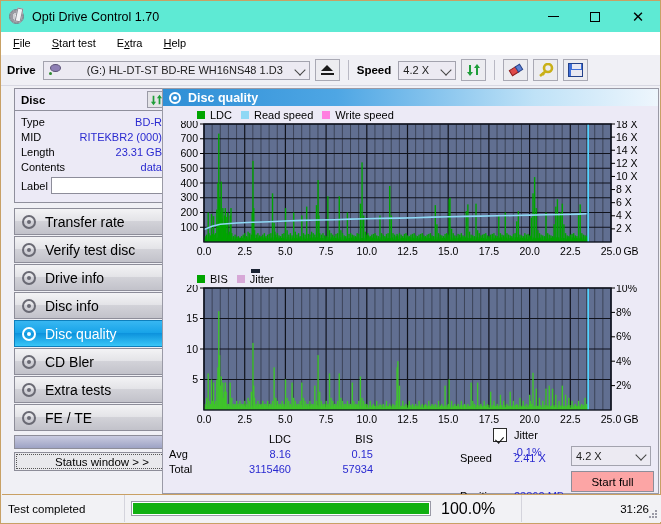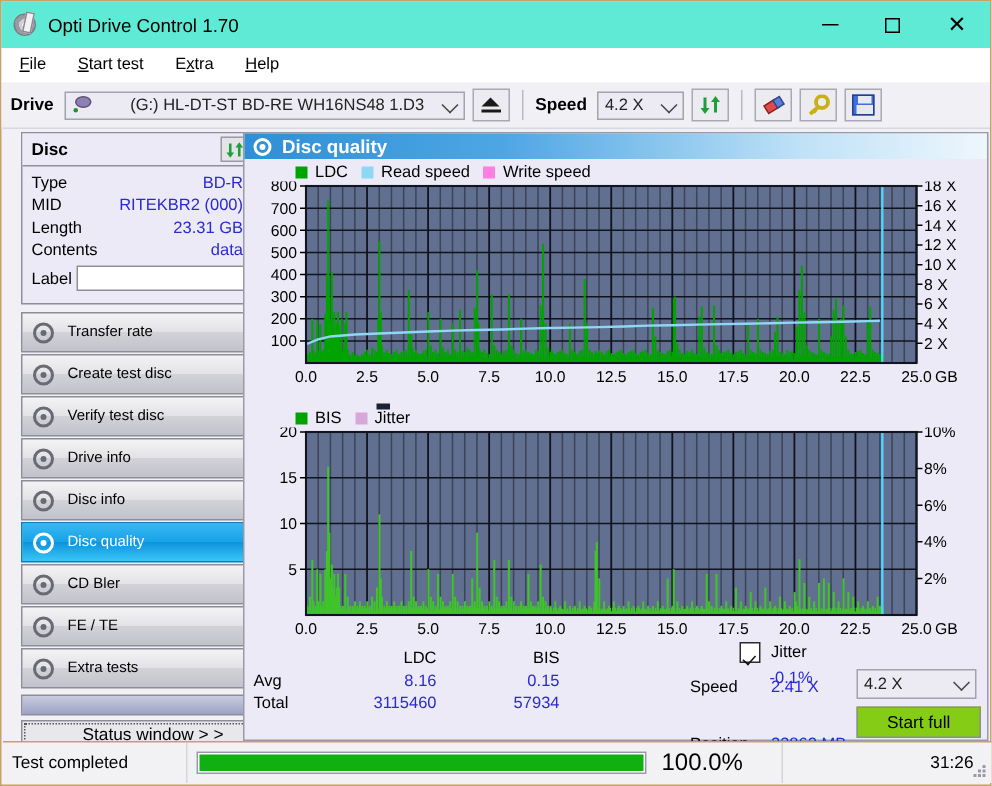--- a/index.html
+++ b/index.html
@@ -77,21 +77,21 @@
   .label-row .k{font-size:11px;width:34px;}
   .label-input{flex:1;height:17px;background:#ffffff;border:1px solid #8d8d9a;box-sizing:border-box;}
   .cd-btn{width:21px;height:19px;background:#e4e4e8;border:1px solid #9a9aa6;display:flex;align-items:center;justify-content:center;box-sizing:border-box;}
   .cd-glyph{width:14px;height:14px;border-radius:50%;
     background:radial-gradient(circle at 50% 50%, #ffffff 0 16%, #d9d34a 17% 44%, #b7b13a 45% 72%, #efe98f 73% 100%);
     border:1px solid #8e8a32;box-sizing:border-box;}
 
   .navlist{margin-top:5px;width:155px;}
   .navitem{height:27px;margin-bottom:1px;border:1px solid #8d8d99;box-sizing:border-box;
            background:linear-gradient(to bottom,#f3f3f5 0%,#e3e3e7 48%,#d2d2d8 50%,#c2c2ca 100%);
-           display:flex;align-items:center;padding-left:7px;gap:9px;font-size:10px;color:#000;}
+           display:flex;align-items:center;padding-left:7px;gap:9px;font-size:14px;color:#000;}
   .navitem.active{background:linear-gradient(to bottom,#38b7f2 0%,#17a3e8 48%,#0d93dd 50%,#39c6f7 100%);
            color:#ffffff;border-color:#0d7fbc;}
   .nav-ico{width:14px;height:14px;border-radius:50%;border:2px solid #6a6a74;box-sizing:border-box;position:relative;flex:none;}
   .navitem.active .nav-ico{border-color:#ffffff;}
   .nav-ico:after{content:"";position:absolute;left:3px;top:3px;width:4px;height:4px;border-radius:50%;background:#6a6a74;}
   .navitem.active .nav-ico:after{background:#ffffff;}
 
   .statusband{margin-top:4px;width:155px;height:14px;background:linear-gradient(to bottom,#c9cbe0,#9da2c4);border:1px solid #8d8d99;box-sizing:border-box;}
   .statusbtn{margin-top:3px;width:176px;height:19px;background:#e8e8ec;border:1px solid #8d8d99;
              box-sizing:border-box;display:flex;align-items:center;justify-content:center;font-size:11.5px;
@@ -124,21 +124,21 @@
   .chk{width:14px;height:14px;border:1px solid #2b2b2b;background:#fff;position:relative;box-sizing:border-box;}
   .chk:after{content:"";position:absolute;left:3px;top:6px;width:4px;height:7px;border-right:1.6px solid #111;
      border-bottom:1.6px solid #111;transform:rotate(42deg);}
   .jv{position:absolute;color:#2a2ad0;font-size:11px;text-align:left;width:46px;}
 
   .rstats{position:absolute;left:297px;top:360px;font-size:11px;}
   .rstats .rrow{display:flex;height:18px;align-items:center;}
   .rstats .rk{width:54px;}
   .rstats .rv{color:#2a2ad0;}
 
-  .pbtn{position:absolute;width:83px;height:21px;background:#84cc16;border:1px solid #8d8d99;
+  .pbtn{position:absolute;width:83px;height:21px;background:#fca5a5;border:1px solid #8d8d99;
         box-sizing:border-box;display:flex;align-items:center;justify-content:center;font-size:11.5px;}
 
   
   .statusbar{position:absolute;left:1px;bottom:1px;width:659px;height:27px;background:#f2f2f5;
              border-top:1px solid #c9a063;display:flex;align-items:center;}
   .sb-text{width:116px;padding-left:6px;font-size:11.5px;}
   .sb-sep{width:1px;height:27px;background:#d4d4dc;}
   .sb-progress{width:300px;height:15px;margin:0 6px;background:#ffffff;border:1px solid #9a9aa6;box-sizing:border-box;padding:1px;}
   .sb-progress .fill{height:100%;background:#11b011;}
   .sb-pct{width:80px;font-size:16px;padding-left:4px;}
@@ -268,49 +268,45 @@
         </div>
       </div>
 
       <div class="navlist">
         <div class="navitem">
           <span class="nav-ico"></span>
           <span>Transfer rate</span>
         </div>
         <div class="navitem">
           <span class="nav-ico"></span>
-          <span>Create test disc</span>
-        </div>
-        <div class="navitem">
-          <span class="nav-ico"></span>
           <span>Verify test disc</span>
         </div>
         <div class="navitem">
           <span class="nav-ico"></span>
           <span>Drive info</span>
         </div>
         <div class="navitem">
           <span class="nav-ico"></span>
           <span>Disc info</span>
         </div>
         <div class="navitem active">
           <span class="nav-ico"></span>
           <span>Disc quality</span>
         </div>
         <div class="navitem">
           <span class="nav-ico"></span>
           <span>CD Bler</span>
         </div>
         <div class="navitem">
           <span class="nav-ico"></span>
-          <span>FE / TE</span>
+          <span>Extra tests</span>
         </div>
         <div class="navitem">
           <span class="nav-ico"></span>
-          <span>Extra tests</span>
+          <span>FE / TE</span>
         </div>
       </div>
 
       <div class="statusband"></div>
       <div class="statusbtn">Status window &gt; &gt;</div>
     </div>
 
     <div class="right">
       <div class="dq-head">
         <span class="hico"></span>

